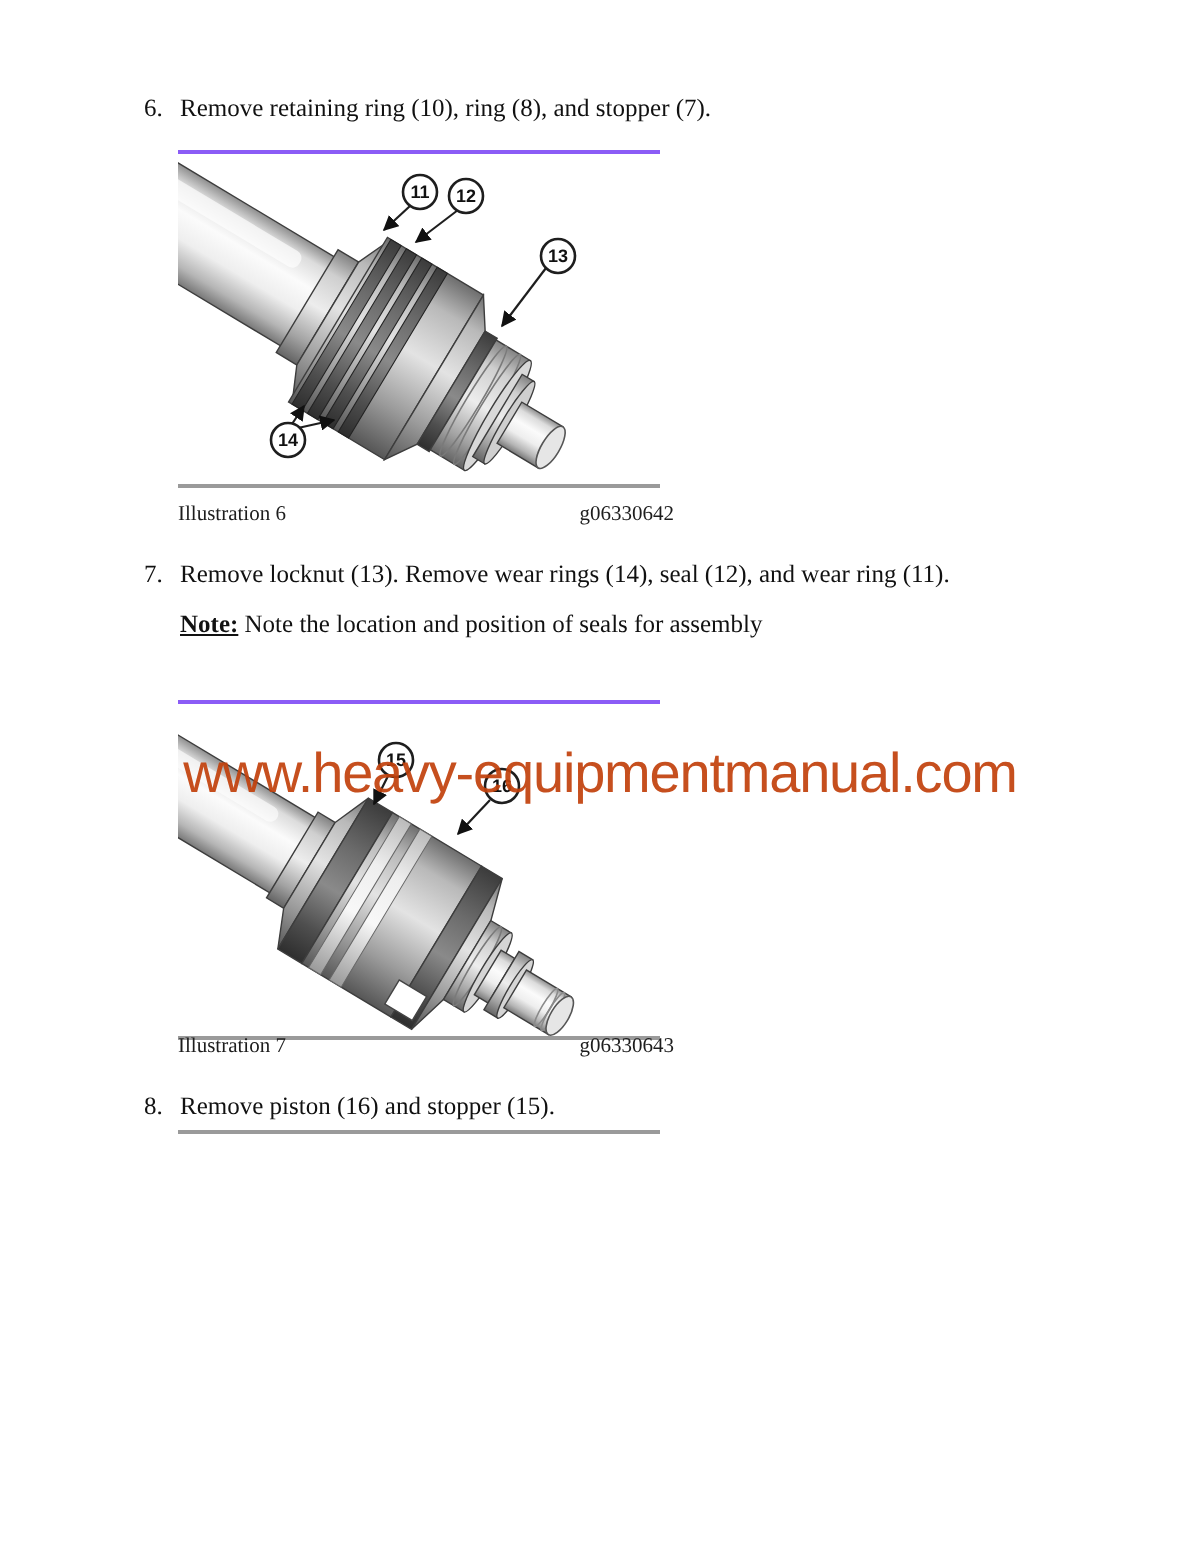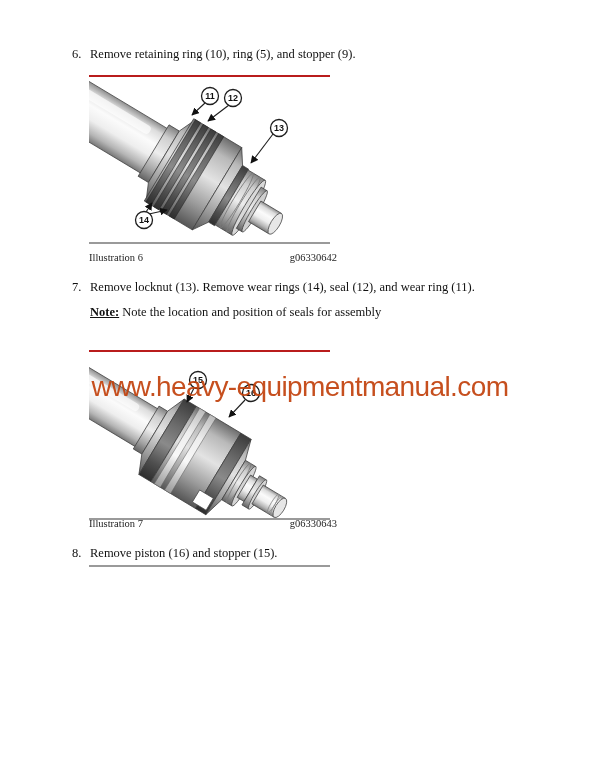--- a/index.html
+++ b/index.html
@@ -6,42 +6,42 @@
   body{
     width:600px;height:776px;position:relative;background:#ffffff;
     font-family:"Liberation Serif", serif;color:#111;overflow:hidden;
   }
   .step{position:absolute;display:flex;font-size:12.5px;line-height:15px;width:480px;}
   .step .num{width:18px;flex:0 0 18px;}
   .step .txt{flex:1;}
   .note-line{position:absolute;left:90px;font-size:12.5px;line-height:15px;width:460px;}
   .note-line b{font-weight:bold;text-decoration:underline;}
   .figure{position:absolute;left:89px;width:241px;box-sizing:content-box;
-    border-top:2px solid #b91c1c;border-bottom:2px solid #9a9a9a;background:#fff;}
+    border-top:2px solid #8b5cf6;border-bottom:2px solid #9a9a9a;background:#fff;}
   .figure svg{display:block;}
   .caption{position:absolute;left:89px;width:248px;display:flex;justify-content:space-between;
     font-size:10.5px;line-height:13px;color:#1d1d1d;}
   .rule{position:absolute;left:89px;width:241px;height:2px;background:#9a9a9a;}
   .watermark{
     position:absolute;top:369px;left:50%;transform:translateX(-50%);
     font-family:"Liberation Sans", sans-serif;font-size:28px;line-height:36px;
     color:#c2410c;white-space:nowrap;letter-spacing:-0.6px;opacity:0.92;
     z-index:20;pointer-events:none;
   }
   .co-circle{fill:#ffffff;stroke:#1e1e1e;stroke-width:1.3;}
   .co-num{font-family:"Liberation Sans", sans-serif;font-size:9px;font-weight:600;fill:#111;}
   .lead{stroke:#1e1e1e;stroke-width:1.1;fill:none;}
   .oln{stroke:#3d3d3d;stroke-width:0.7;}
 </style>
 </head>
 <body>
 
 <div class="step" style="top:47px;left:72px;">
   <span class="num">6.</span>
-  <span class="txt">Remove retaining ring (10), ring (5), and stopper (9).</span>
+  <span class="txt">Remove retaining ring (10), ring (8), and stopper (7).</span>
 </div>
 
 <div class="figure" style="top:75px;height:165px;">
   <svg width="241" height="165" viewBox="0 0 241 165">
     <defs>
       <linearGradient id="shaftG1" x1="0" y1="0" x2="0" y2="1">
         <stop offset="0" stop-color="#8f8f8f"></stop>
           <stop offset="0.15" stop-color="#dcdcdc"></stop>
         <stop offset="0.38" stop-color="#fbfbfb"></stop>
           <stop offset="0.62" stop-color="#eeeeee"></stop>

